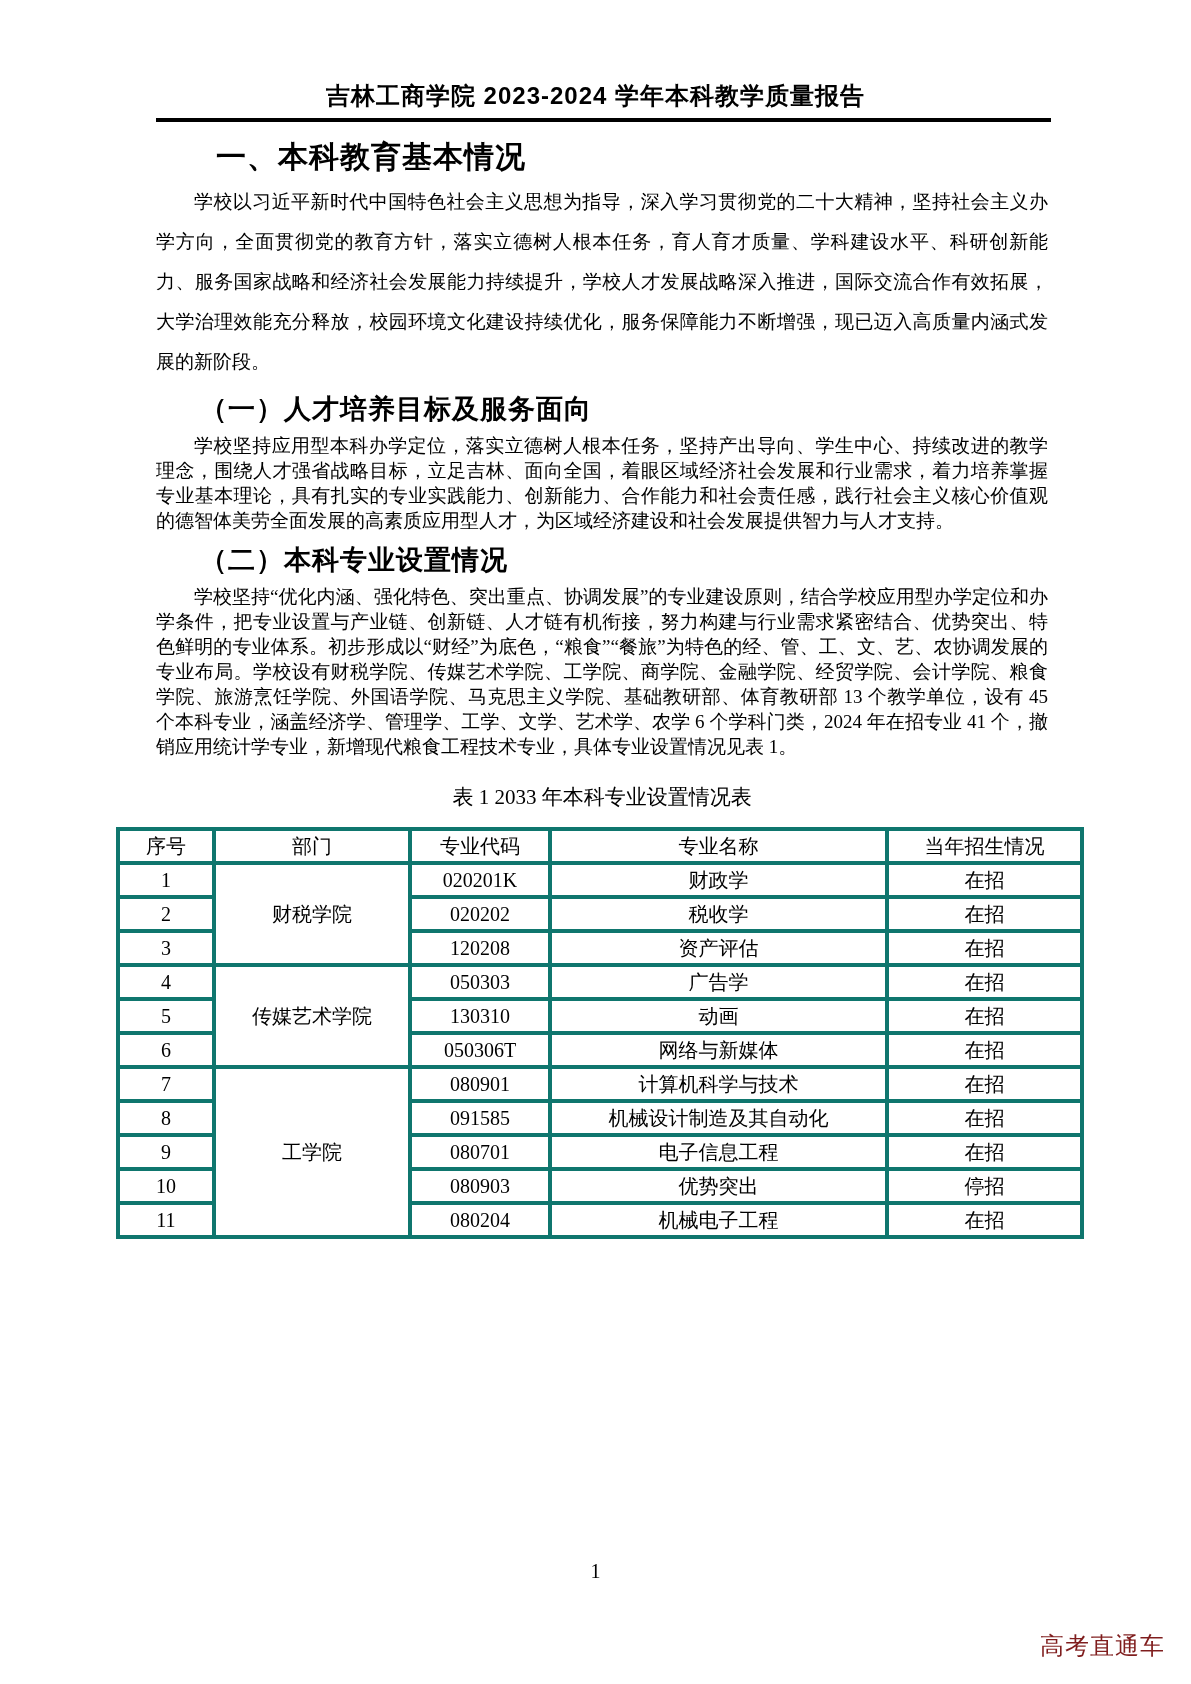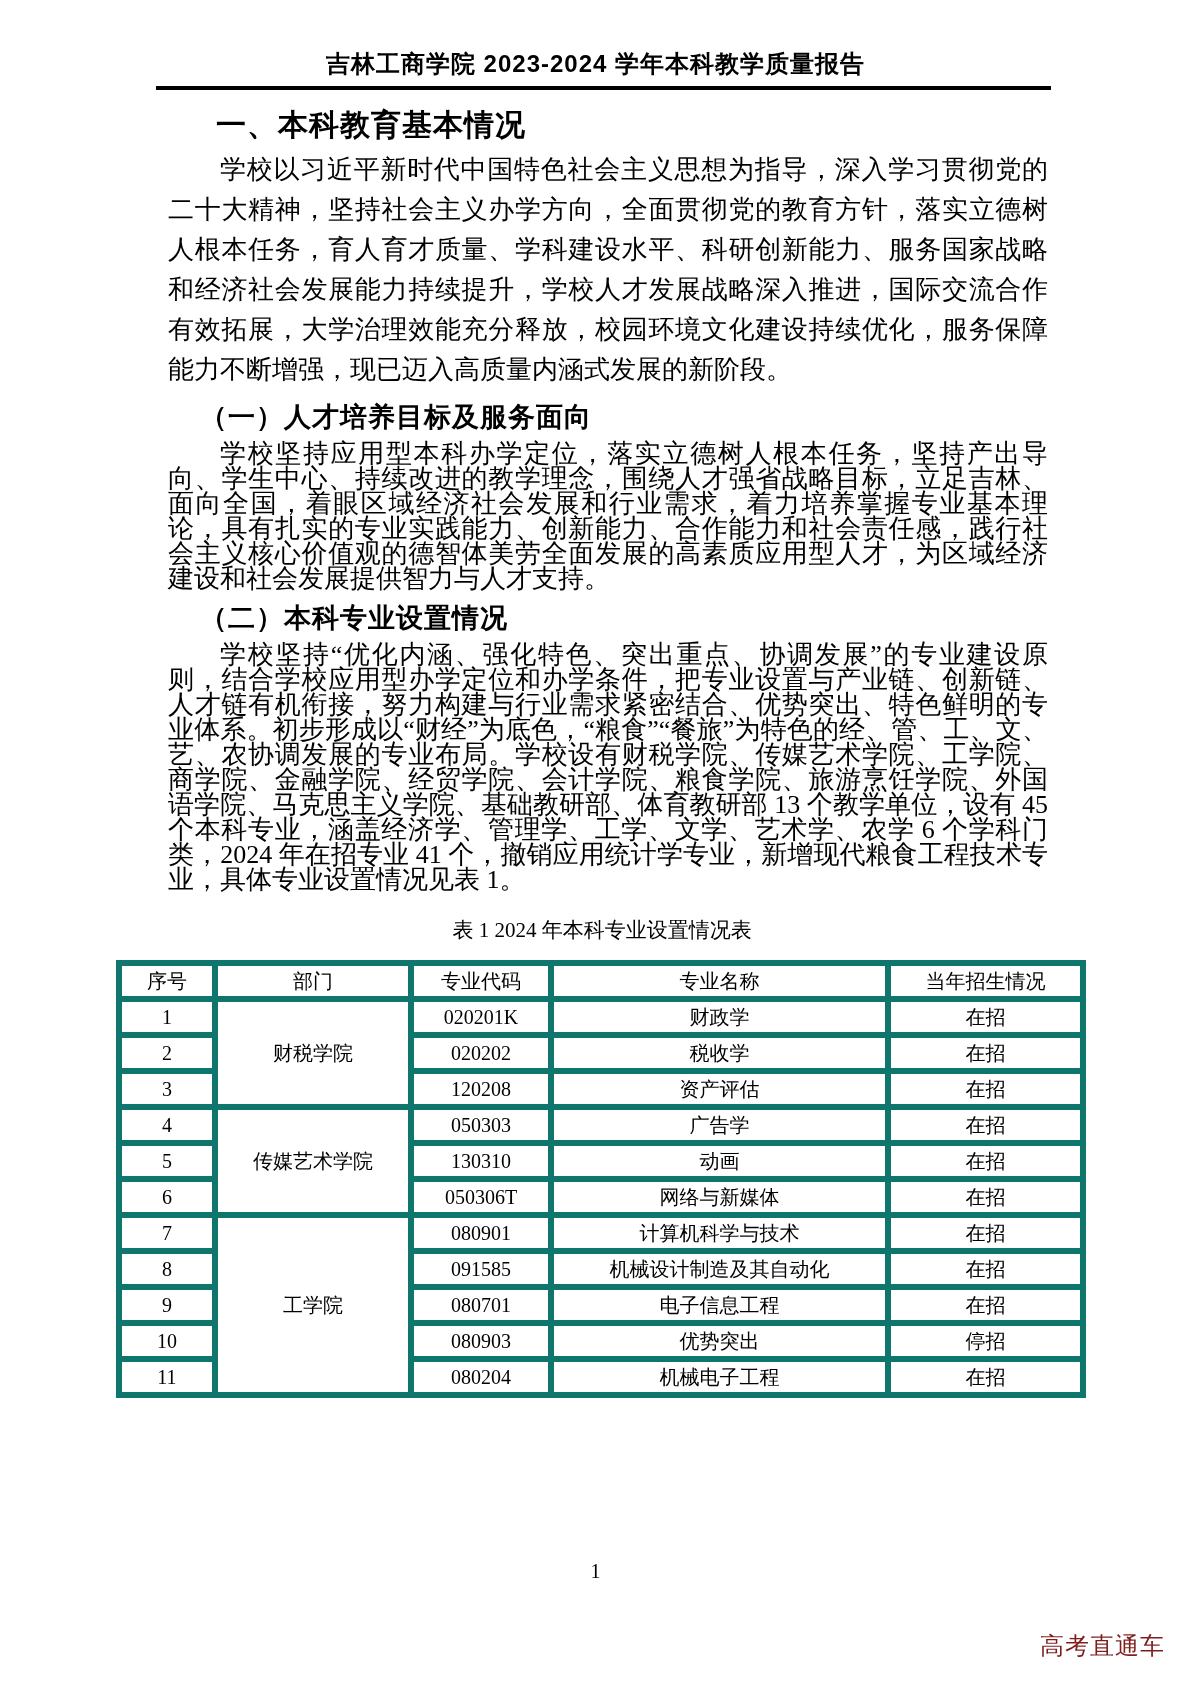--- a/index.html
+++ b/index.html
@@ -6,21 +6,21 @@
   html, body { margin: 0; padding: 0; }
   body {
     width: 1191px; height: 1684px;
     background: #ffffff;
     color: #000;
     font-family: "Liberation Serif", "DejaVu Serif", serif;
     position: relative;
     overflow: hidden;
   }
   .doc-title {
-    padding-top: 50px;
+    padding-top: 82px;
     text-align: center;
     font-family: "Liberation Sans", "DejaVu Sans", sans-serif;
     font-weight: bold;
     font-size: 24px;
     line-height: 28px;
     letter-spacing: 1px;
   }
   .doc-rule {
     margin: 8px 140px 0 156px;
     border-top: 4px solid #000;
@@ -37,43 +37,43 @@
   }
   .sec-h2 {
     font-family: "Liberation Sans", "DejaVu Sans", sans-serif;
     font-weight: bold;
     font-size: 27px;
     line-height: 31px;
     margin: 12px 0 0 44px;
     letter-spacing: 1px;
   }
   .para {
-    font-size: 26px;
+    font-size: 19px;
     line-height: 40px;
     text-align: justify;
     text-align-last: left;
     text-indent: 2em;
-    margin: 8px 0 0 12px;
+    margin: 8px 0 0 0;
   }
   .para.tight { line-height: 25px; }
   .tbl-caption {
     text-align: center;
     font-size: 21px;
     line-height: 24px;
     margin-top: 26px;
   }
   table.majors {
     border-collapse: collapse;
     table-layout: fixed;
     width: 964px;
     margin: 18px 0 0 -40px;
     border: 2px solid #000;
   }
   table.majors th, table.majors td {
-    border: 6px solid #0f766e;
+    border: 4px solid #0f766e;
     text-align: center;
     vertical-align: middle;
     font-size: 20px;
     font-weight: normal;
     height: 30px;
     line-height: 30px;
     padding: 0 2px;
     overflow: hidden;
     white-space: nowrap;
   }
@@ -104,21 +104,21 @@
   <div class="content">
     <div class="sec-h1">一、本科教育基本情况</div>
     <p class="para">学校以习近平新时代中国特色社会主义思想为指导，深入学习贯彻党的二十大精神，坚持社会主义办学方向，全面贯彻党的教育方针，落实立德树人根本任务，育人育才质量、学科建设水平、科研创新能力、服务国家战略和经济社会发展能力持续提升，学校人才发展战略深入推进，国际交流合作有效拓展，大学治理效能充分释放，校园环境文化建设持续优化，服务保障能力不断增强，现已迈入高质量内涵式发展的新阶段。</p>
 
     <div class="sec-h2">（一）人才培养目标及服务面向</div>
     <p class="para tight">学校坚持应用型本科办学定位，落实立德树人根本任务，坚持产出导向、学生中心、持续改进的教学理念，围绕人才强省战略目标，立足吉林、面向全国，着眼区域经济社会发展和行业需求，着力培养掌握专业基本理论，具有扎实的专业实践能力、创新能力、合作能力和社会责任感，践行社会主义核心价值观的德智体美劳全面发展的高素质应用型人才，为区域经济建设和社会发展提供智力与人才支持。</p>
 
     <div class="sec-h2">（二）本科专业设置情况</div>
     <p class="para tight">学校坚持“优化内涵、强化特色、突出重点、协调发展”的专业建设原则，结合学校应用型办学定位和办学条件，把专业设置与产业链、创新链、人才链有机衔接，努力构建与行业需求紧密结合、优势突出、特色鲜明的专业体系。初步形成以“财经”为底色，“粮食”“餐旅”为特色的经、管、工、文、艺、农协调发展的专业布局。学校设有财税学院、传媒艺术学院、工学院、商学院、金融学院、经贸学院、会计学院、粮食学院、旅游烹饪学院、外国语学院、马克思主义学院、基础教研部、体育教研部 13 个教学单位，设有 45 个本科专业，涵盖经济学、管理学、工学、文学、艺术学、农学 6 个学科门类，2024 年在招专业 41 个，撤销应用统计学专业，新增现代粮食工程技术专业，具体专业设置情况见表 1。</p>
 
-    <div class="tbl-caption">表 1 2024 年本科专业设置情况表</div>
+    <div class="tbl-caption">表 1 2033 年本科专业设置情况表</div>
 
     <table class="majors">
       <colgroup id="majors-colgroup">
           <col style="width: 96px;">
           <col style="width: 196px;">
           <col style="width: 140px;">
           <col style="width: 337px;">
           <col style="width: 195px;">
         </colgroup>
       <thead>

